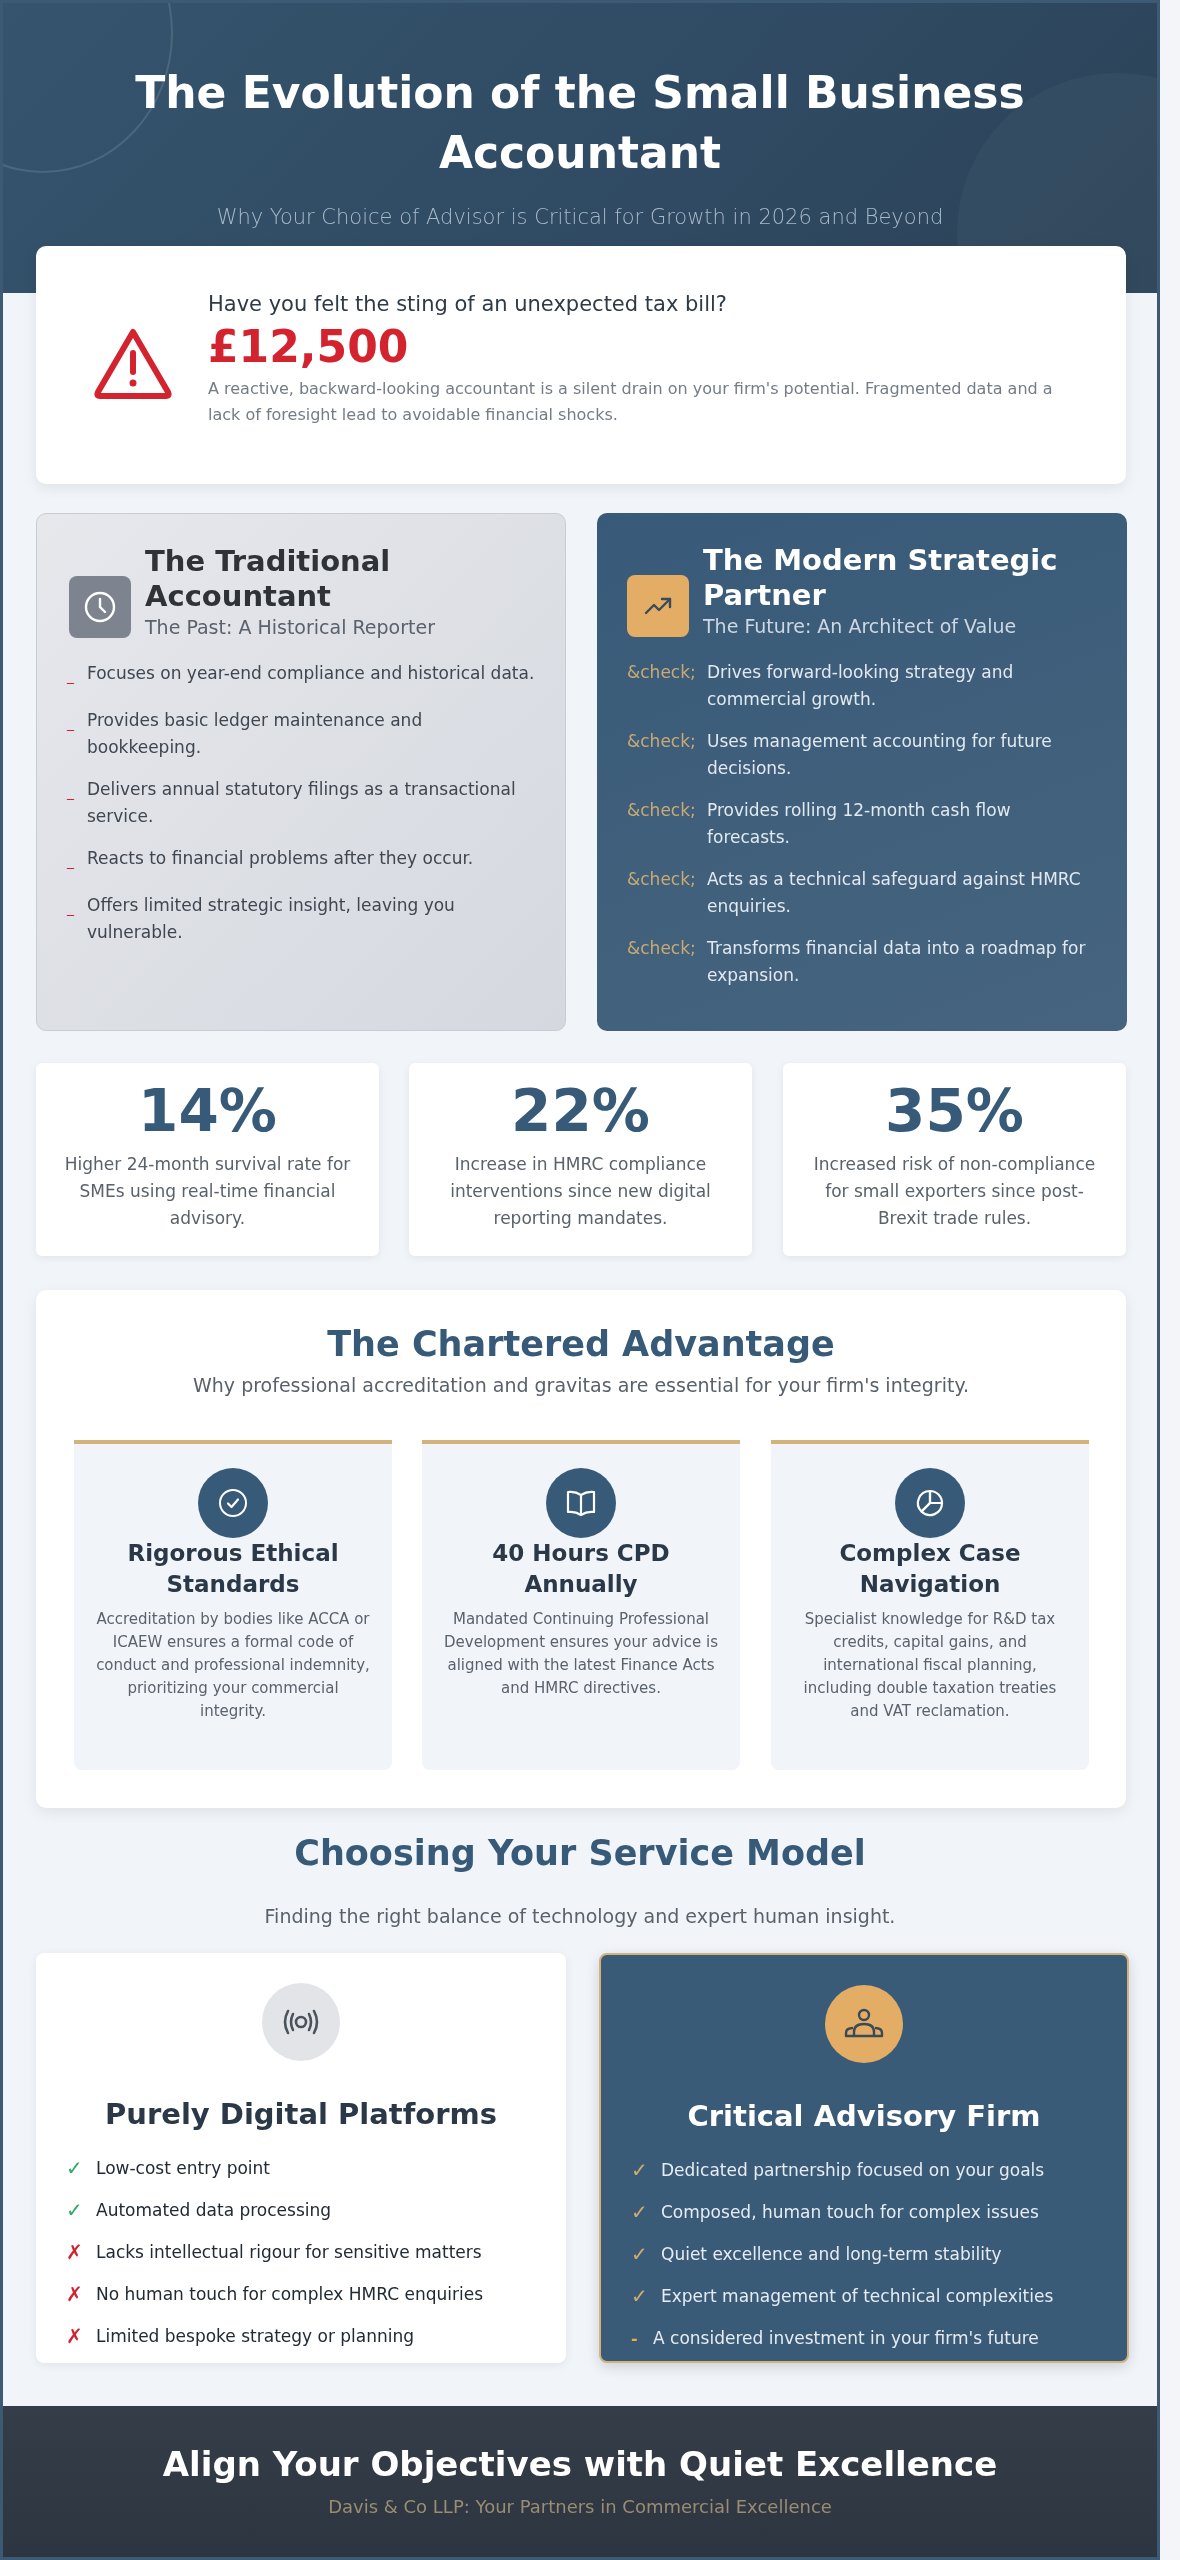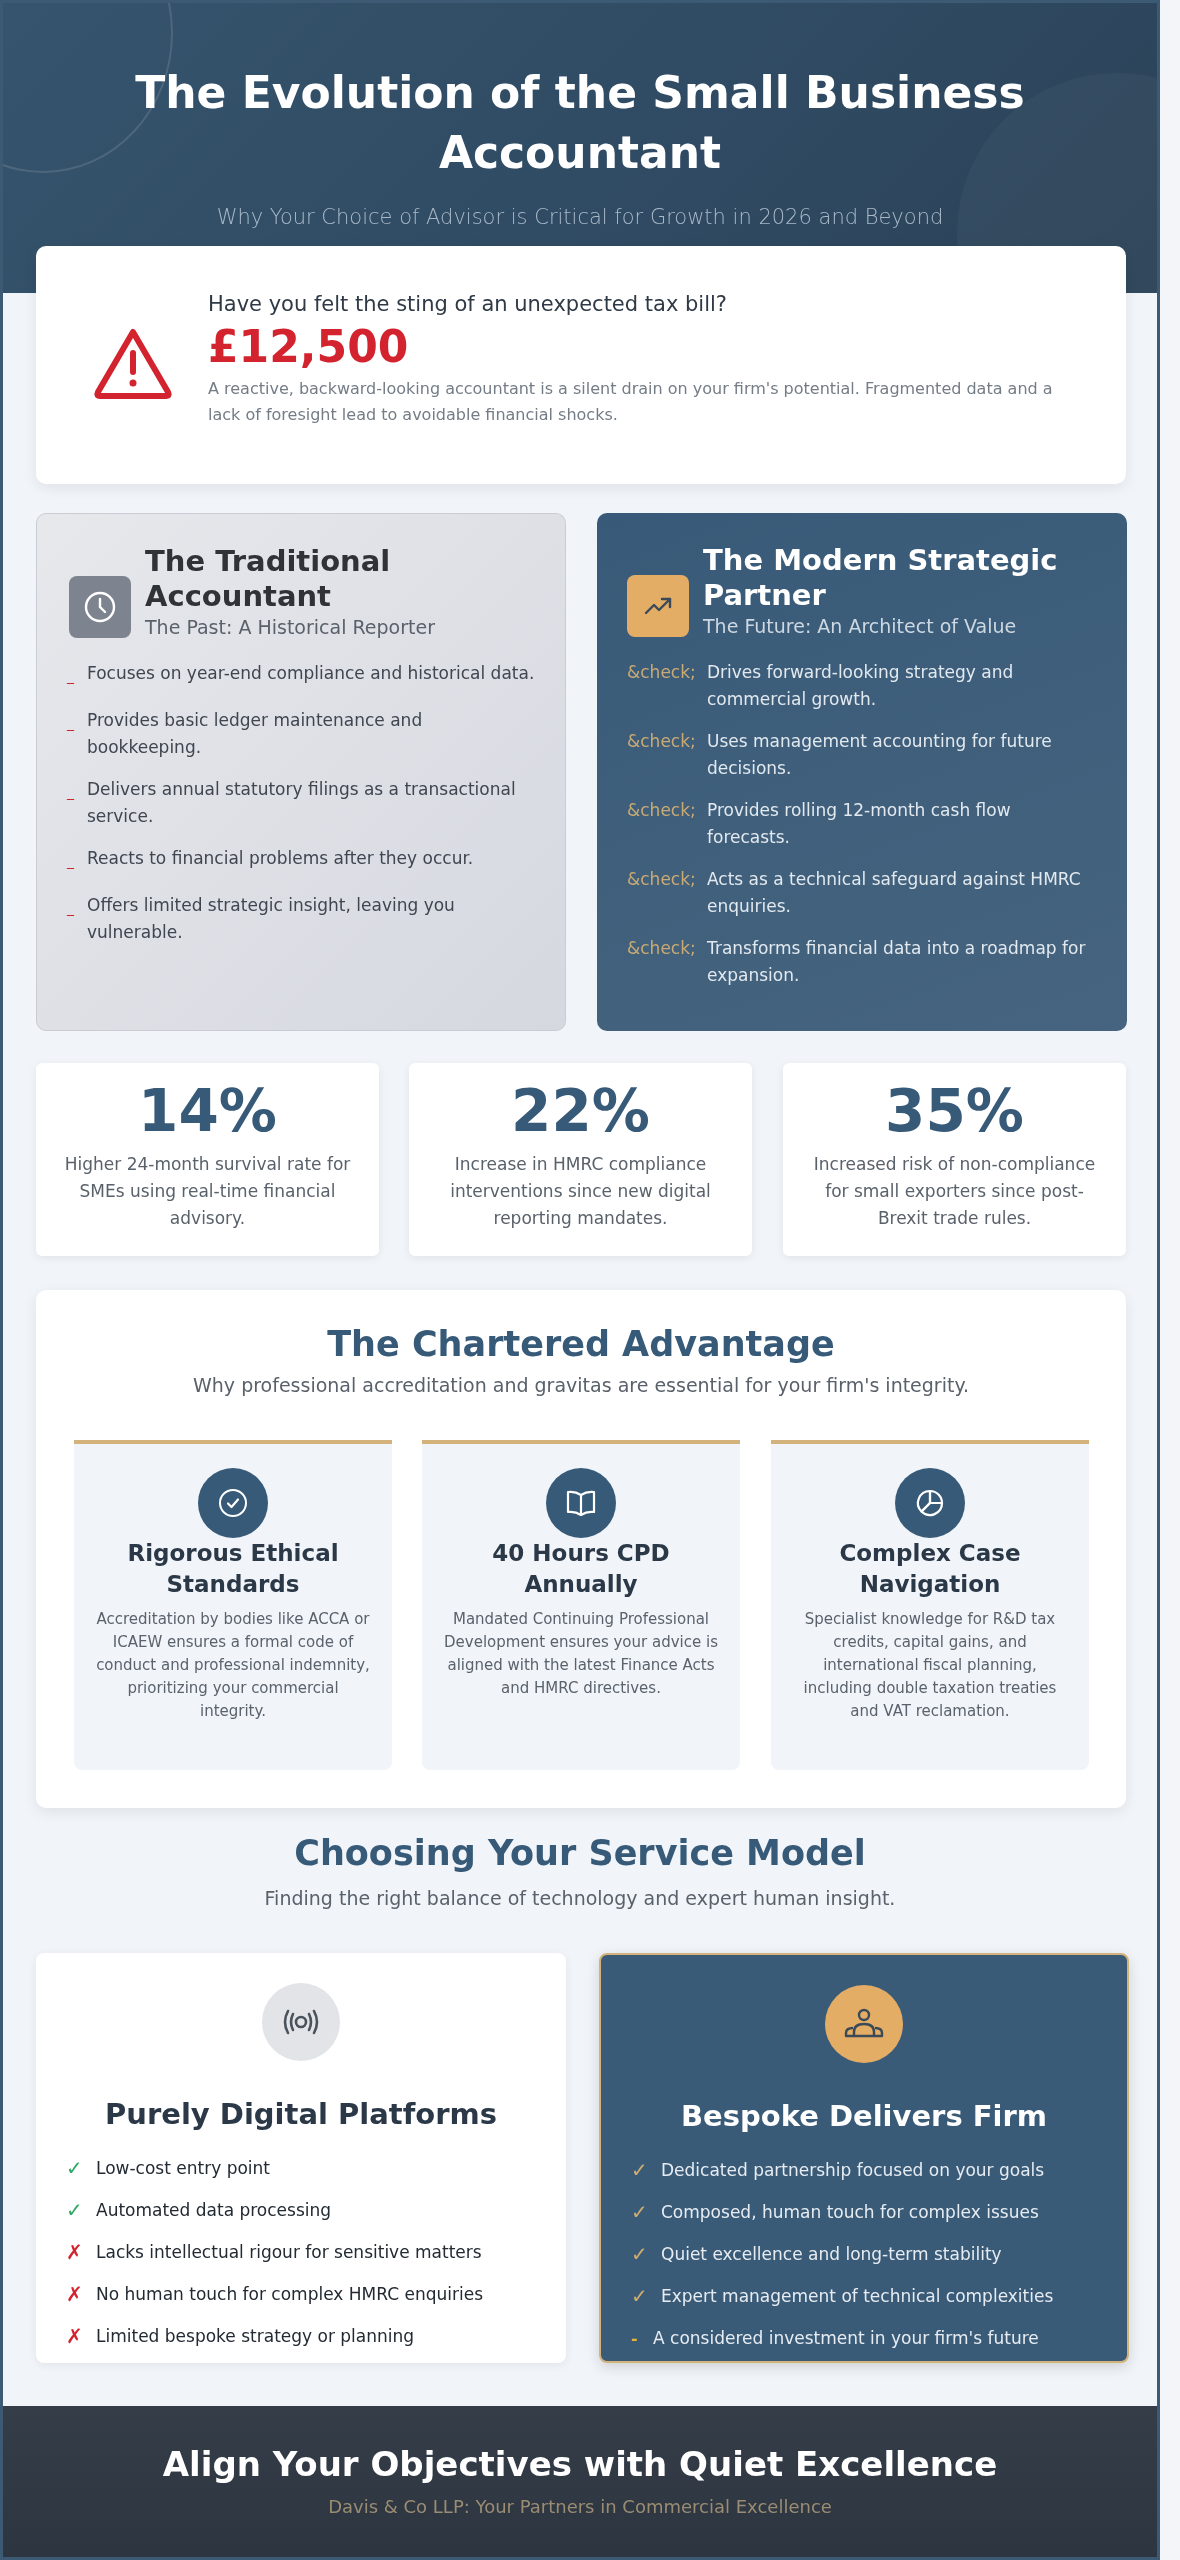--- a/index.html
+++ b/index.html
@@ -127,21 +127,21 @@
   }
   .adv-icon {
     width: 70px; height: 70px; border-radius: 50%; background: #375a78;
     margin: 0 auto; display: flex; align-items: center; justify-content: center;
   }
   .adv-title { font-size: 23px; font-weight: bold; color: #2a3847; line-height: 31px; }
   .adv-desc { font-size: 15px; color: #5a626c; line-height: 23px; margin-top: 8px; }
 
   
   .service-head { position: absolute; left: 0; top: 1830px; width: 1154px; text-align: center; }
-  .service-head .sec-sub { font-size: 19px; margin-top: 14px; }
+  .service-head .sec-sub { font-size: 19px; margin-top: 32px; }
   .svc {
     position: absolute; top: 1950px; width: 530px; height: 410px;
     border-radius: 8px; text-align: center; padding-top: 30px;
   }
   .svc-digital { left: 33px; background: #ffffff; box-shadow: 0 2px 10px rgba(0,0,0,0.07); }
   .svc-bespoke { left: 596px; background: #3a5b78; border: 2px solid #d3b37b; box-shadow: 0 4px 14px rgba(0,0,0,0.15); }
   .svc-icon {
     width: 78px; height: 78px; border-radius: 50%; margin: 0 auto;
     display: flex; align-items: center; justify-content: center;
   }
@@ -366,21 +366,21 @@
 
   <section class="svc svc-bespoke">
     <div class="svc-icon">
       <svg width="44" height="36" viewBox="0 0 44 36">
         <circle cx="22" cy="9" r="5" fill="none" stroke="#3a4a58" stroke-width="2.4"></circle>
         <path d="M12 30 L12 26 Q12 18 22 18 Q32 18 32 26 L32 30 Z" fill="none" stroke="#3a4a58" stroke-width="2.4" stroke-linejoin="round"></path>
         <path d="M12 30 L4 30 L4 27 Q4 22 11 22" fill="none" stroke="#3a4a58" stroke-width="2.4" stroke-linejoin="round"></path>
         <path d="M32 30 L40 30 L40 27 Q40 22 33 22" fill="none" stroke="#3a4a58" stroke-width="2.4" stroke-linejoin="round"></path>
       </svg>
     </div>
-    <div class="svc-title">Bespoke Delivers Firm</div>
+    <div class="svc-title">Critical Advisory Firm</div>
     <ul class="svc-list">
       <li>
           <span class="mk mk-check-gold">✓</span>
           <span>Dedicated partnership focused on your goals</span>
         </li>
       <li>
           <span class="mk mk-check-gold">✓</span>
           <span>Composed, human touch for complex issues</span>
         </li>
       <li>

